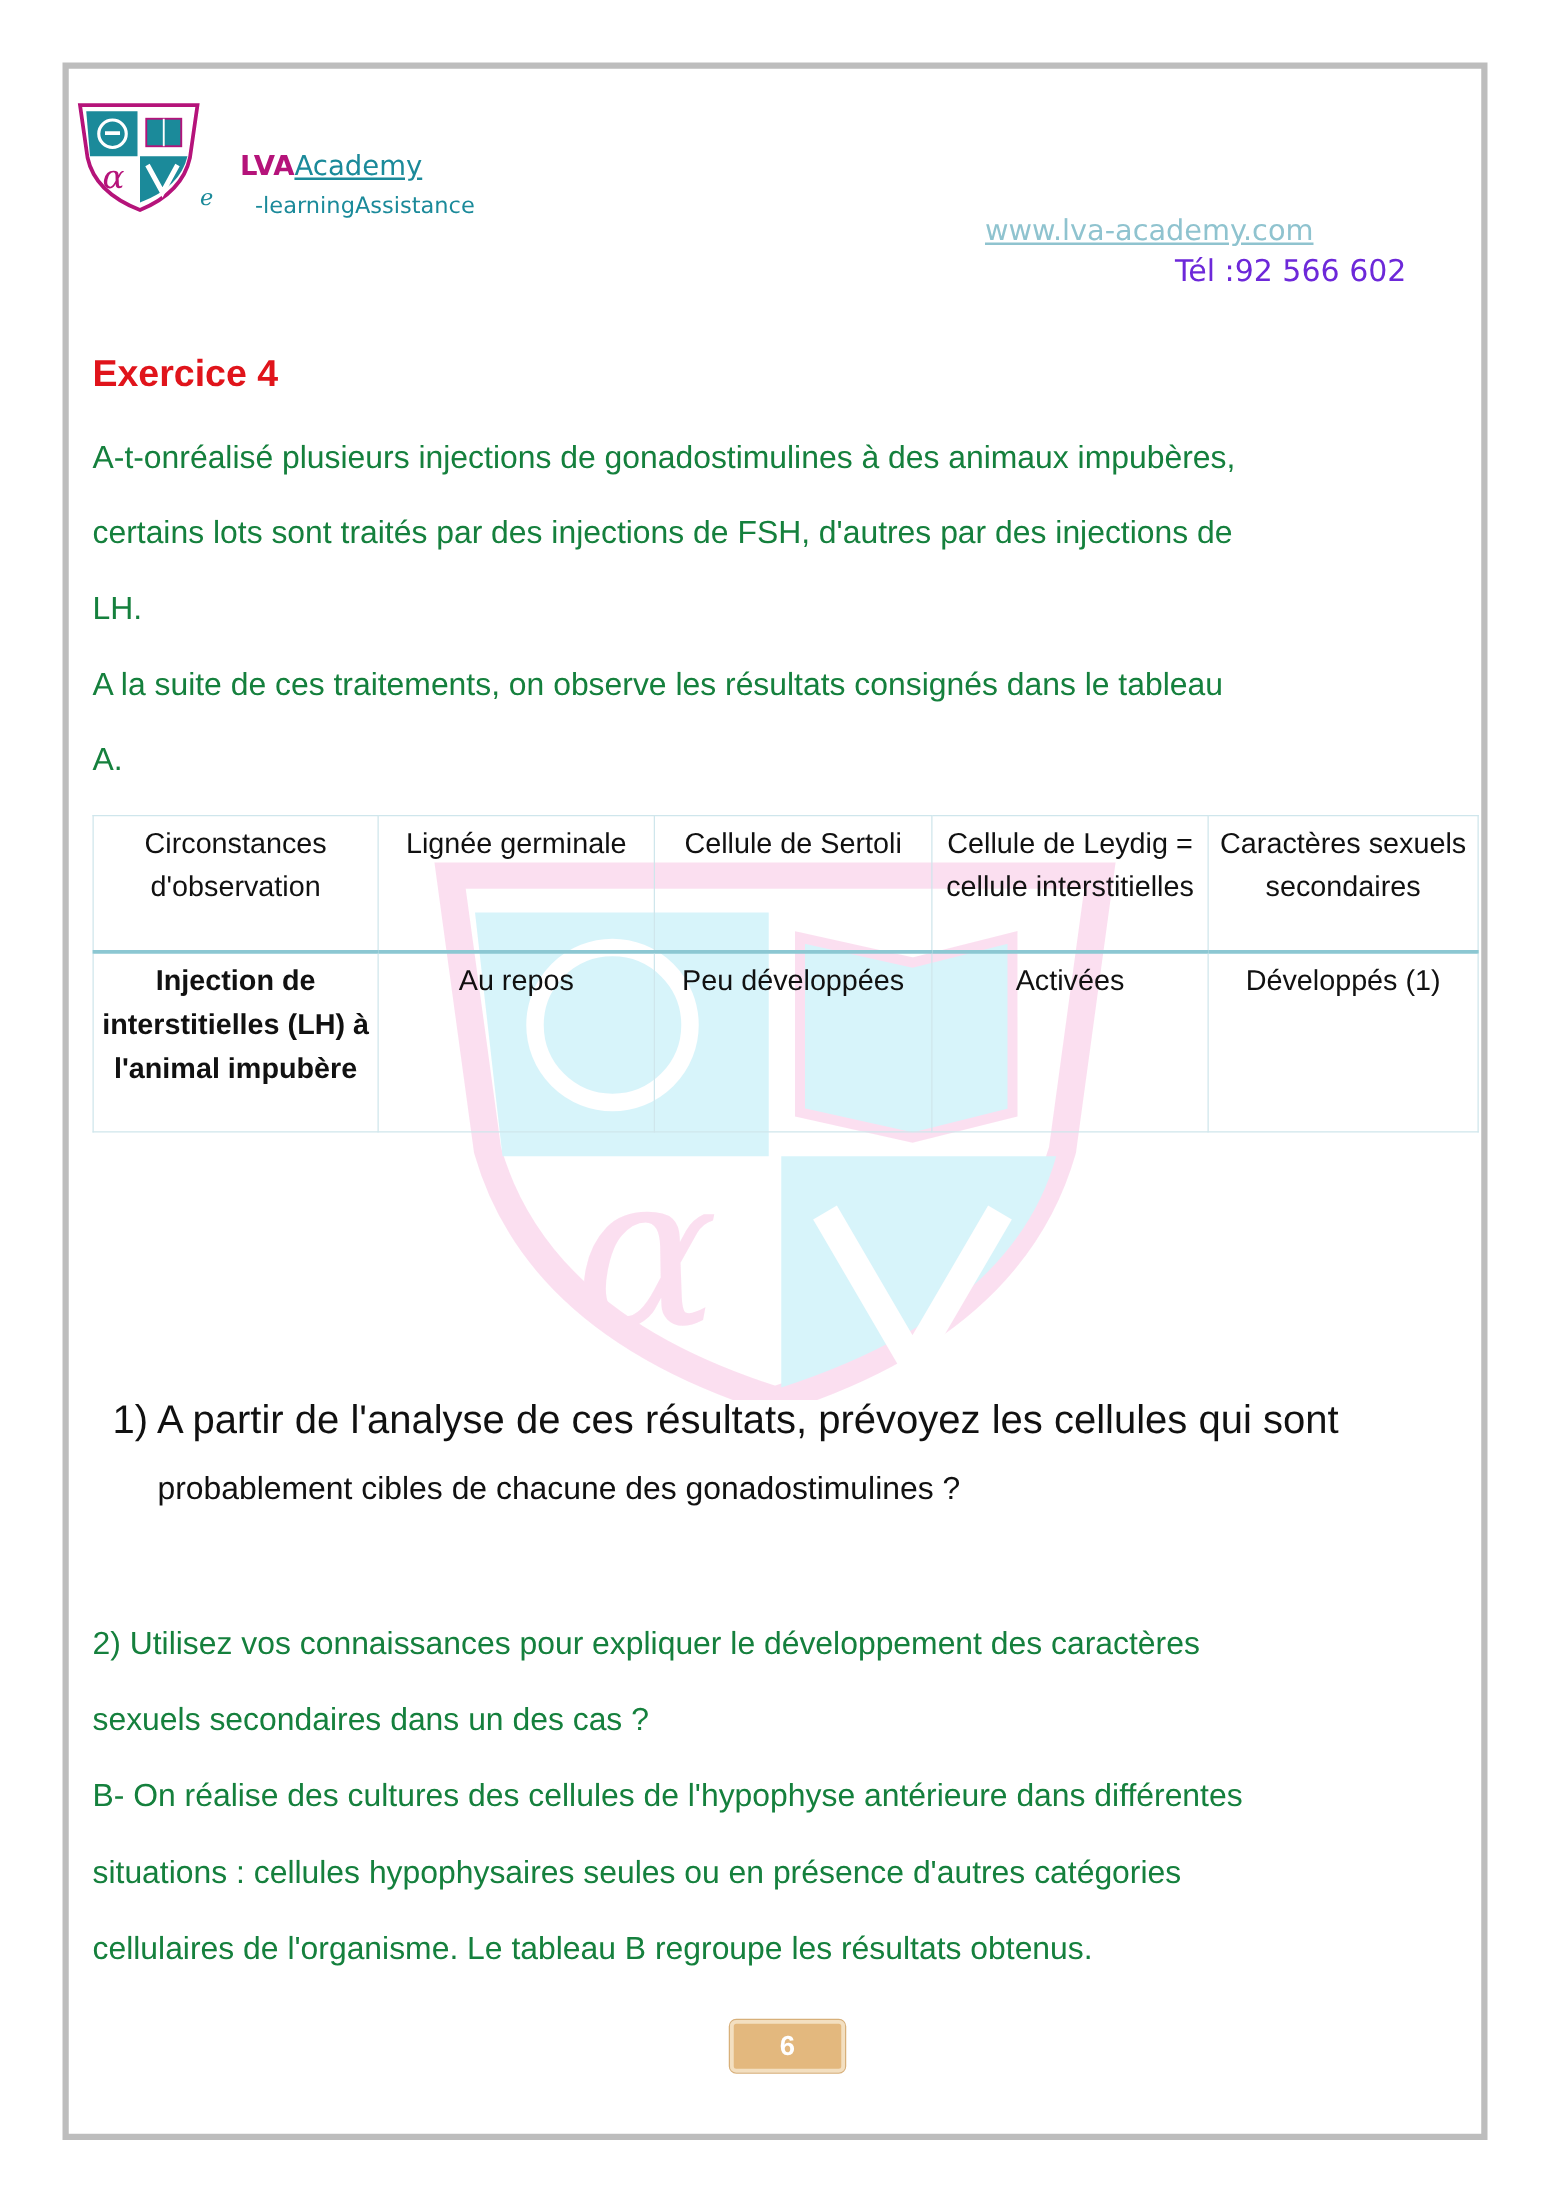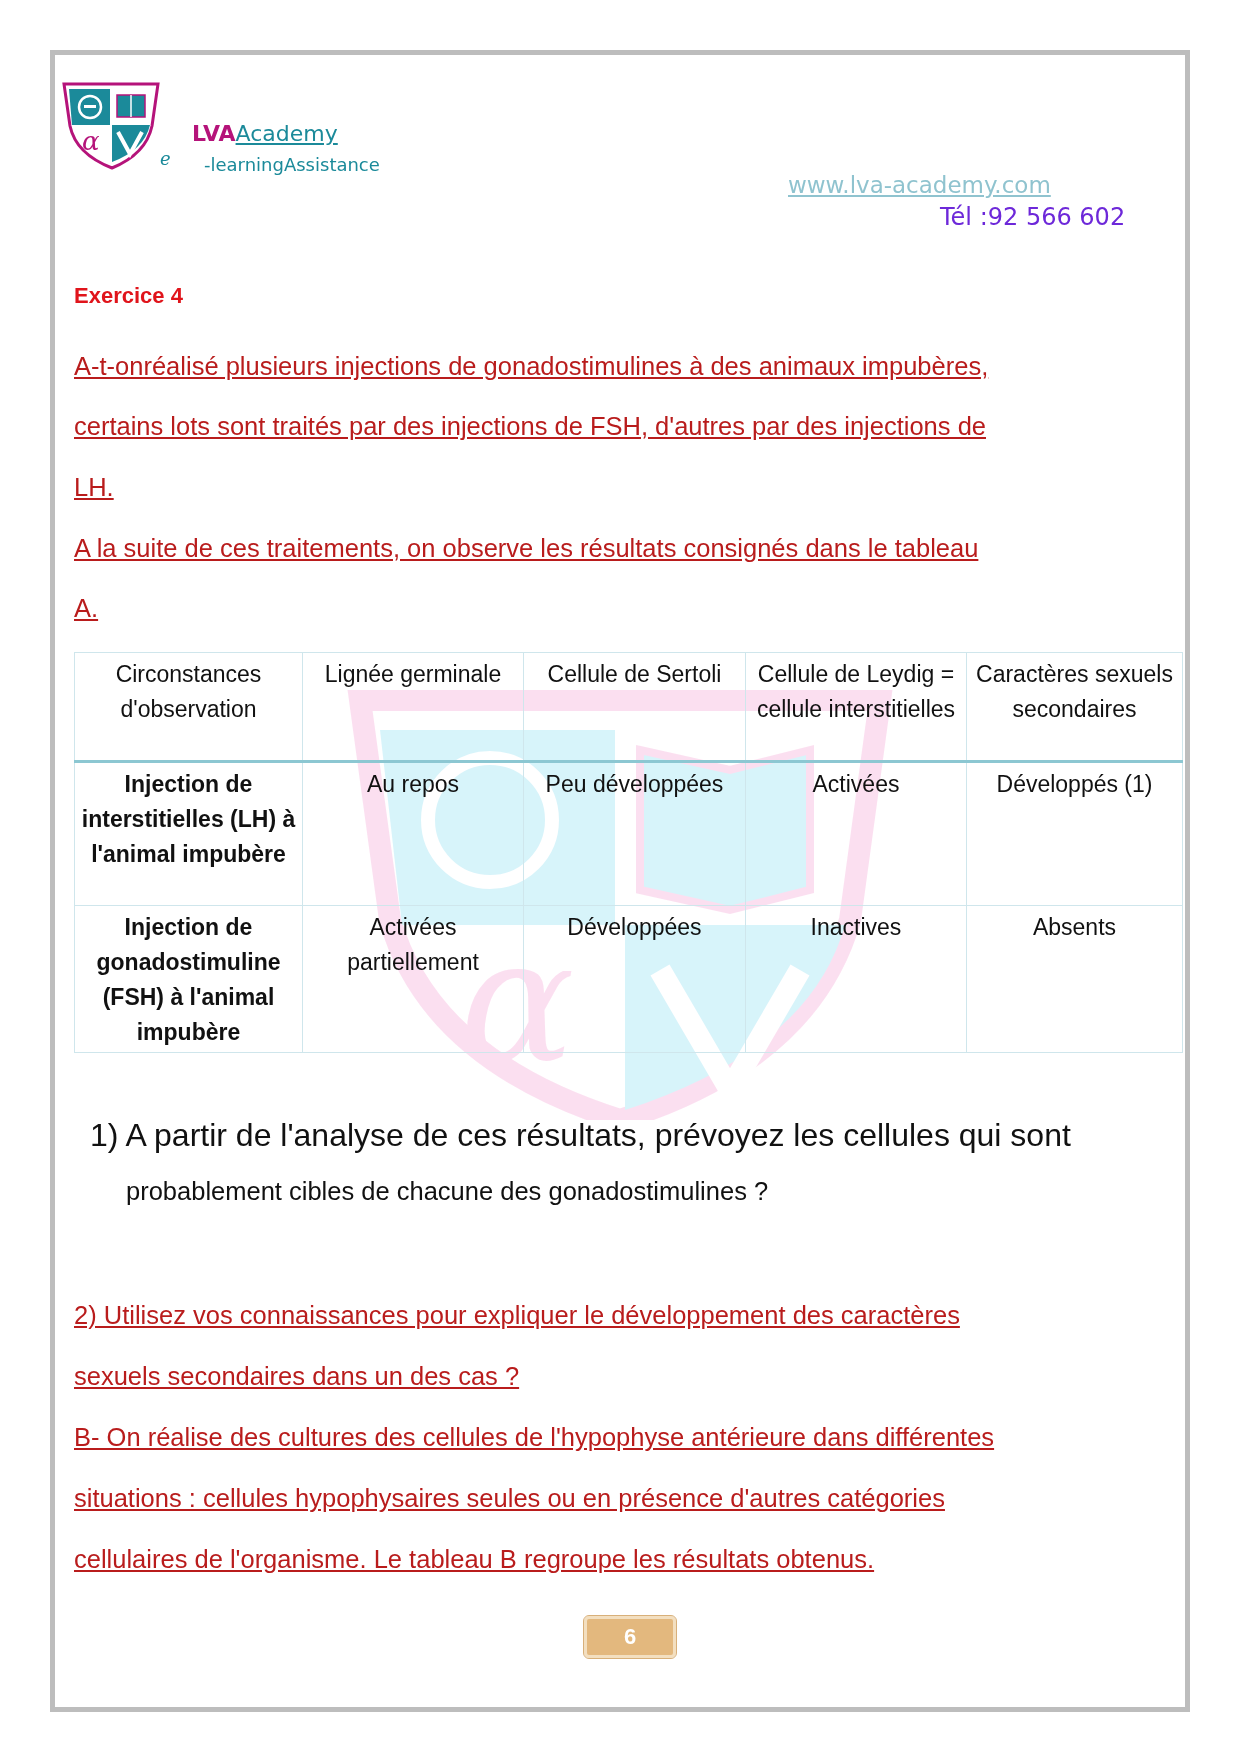--- a/index.html
+++ b/index.html
@@ -15,22 +15,22 @@
   .brand .lva { color: #b5137a; font-weight: bold; }
   .brand .acad { color: #1b8a9a; text-decoration: underline; }
   .brand-e { left: 160px; top: 148px; font-family: "DejaVu Serif", serif; font-style: italic; color: #1b8a9a; font-size: 18px; }
   .brand-sub { left: 204px; top: 154px; font-family: "DejaVu Sans", sans-serif; font-size: 18px; color: #1b8a9a; }
   .url { left: 788px; top: 172px; font-family: "DejaVu Sans", sans-serif; font-size: 23px; color: #8fc3cf; text-decoration: underline; }
   .tel { left: 940px; top: 203px; font-family: "DejaVu Sans", sans-serif; font-size: 24px; color: #6d28d9; }
 
   
   .watermark { left: 340px; top: 690px; width: 560px; height: 430px; opacity: 0.35; }
 
-  .title { left: 74px; top: 283px; font-size: 22px; font-weight: bold; color: #e0141b; }
-  .p-line { left: 74px; font-size: 25.5px; white-space: nowrap; color: #b91c1c; text-decoration: underline; }
+  .title { left: 74px; top: 283px; font-size: 30px; font-weight: bold; color: #e0141b; }
+  .p-line { left: 74px; font-size: 25.5px; white-space: nowrap; color: #15803d; }
 
   
   table.tbl { position: absolute; left: 74px; top: 652px; width: 1108px; border-collapse: collapse; table-layout: fixed; }
   .tbl td, .tbl th { border: 1px solid #cfe6ec; vertical-align: top; text-align: center;
                      font-size: 23px; line-height: 35px; padding: 4px 4px 2px 4px; color: #111; }
   .tbl th { font-weight: normal; height: 101px; border-bottom: 3px solid #8cc7d2; }
   .tbl td.rowhead { font-weight: bold; }
   .tbl tr.r1 td { height: 136px; }
   .tbl tr.r2 td { height: 136px; }
 
@@ -99,27 +99,20 @@
     <th>Cellule de Leydig = cellule interstitielles</th>
     <th>Caractères sexuels secondaires</th>
   </tr>
   <tr class="r1">
     <td class="rowhead">Injection de interstitielles (LH) à l'animal impubère</td>
     <td>Au repos</td>
     <td>Peu développées</td>
     <td>Activées</td>
     <td>Développés (1)</td>
   </tr>
-  <tr class="r2">
-    <td class="rowhead">Injection de gonadostimuline (FSH) à l'animal impubère</td>
-    <td>Activées partiellement</td>
-    <td>Développées</td>
-    <td>Inactives</td>
-    <td>Absents</td>
-  </tr>
 </tbody>
   </table>
 
 <div class="abs q1" style="top:1117px">1) A partir de l'analyse de ces résultats, prévoyez les cellules qui sont</div>
 <div class="abs q1b" style="top:1177px">probablement cibles de chacune des gonadostimulines ?</div>
 <div class="abs p-line" style="top:1301px">2) Utilisez vos connaissances pour expliquer le développement des caractères</div>
 <div class="abs p-line" style="top:1362px">sexuels secondaires dans un des cas ?</div>
 <div class="abs p-line" style="top:1423px">B- On réalise des cultures des cellules de l'hypophyse antérieure dans différentes</div>
 <div class="abs p-line" style="top:1484px">situations : cellules hypophysaires seules ou en présence d'autres catégories</div>
 <div class="abs p-line" style="top:1545px">cellulaires de l'organisme. Le tableau B regroupe les résultats obtenus.</div>

